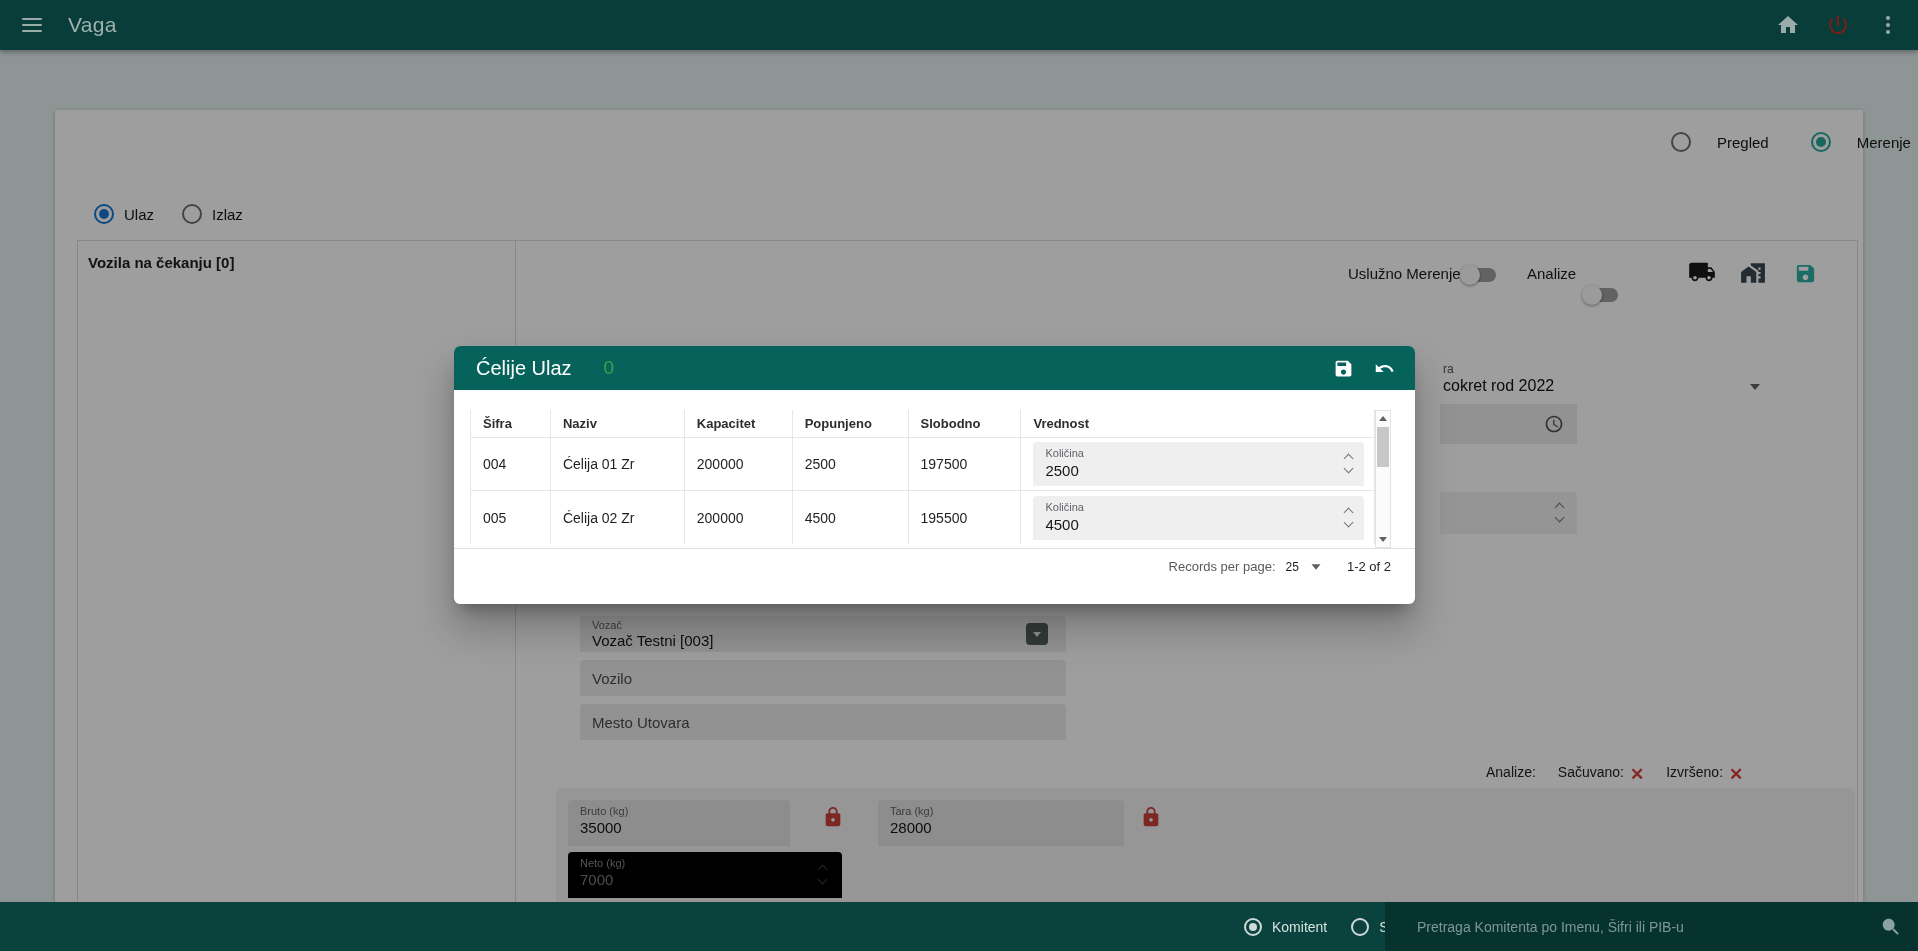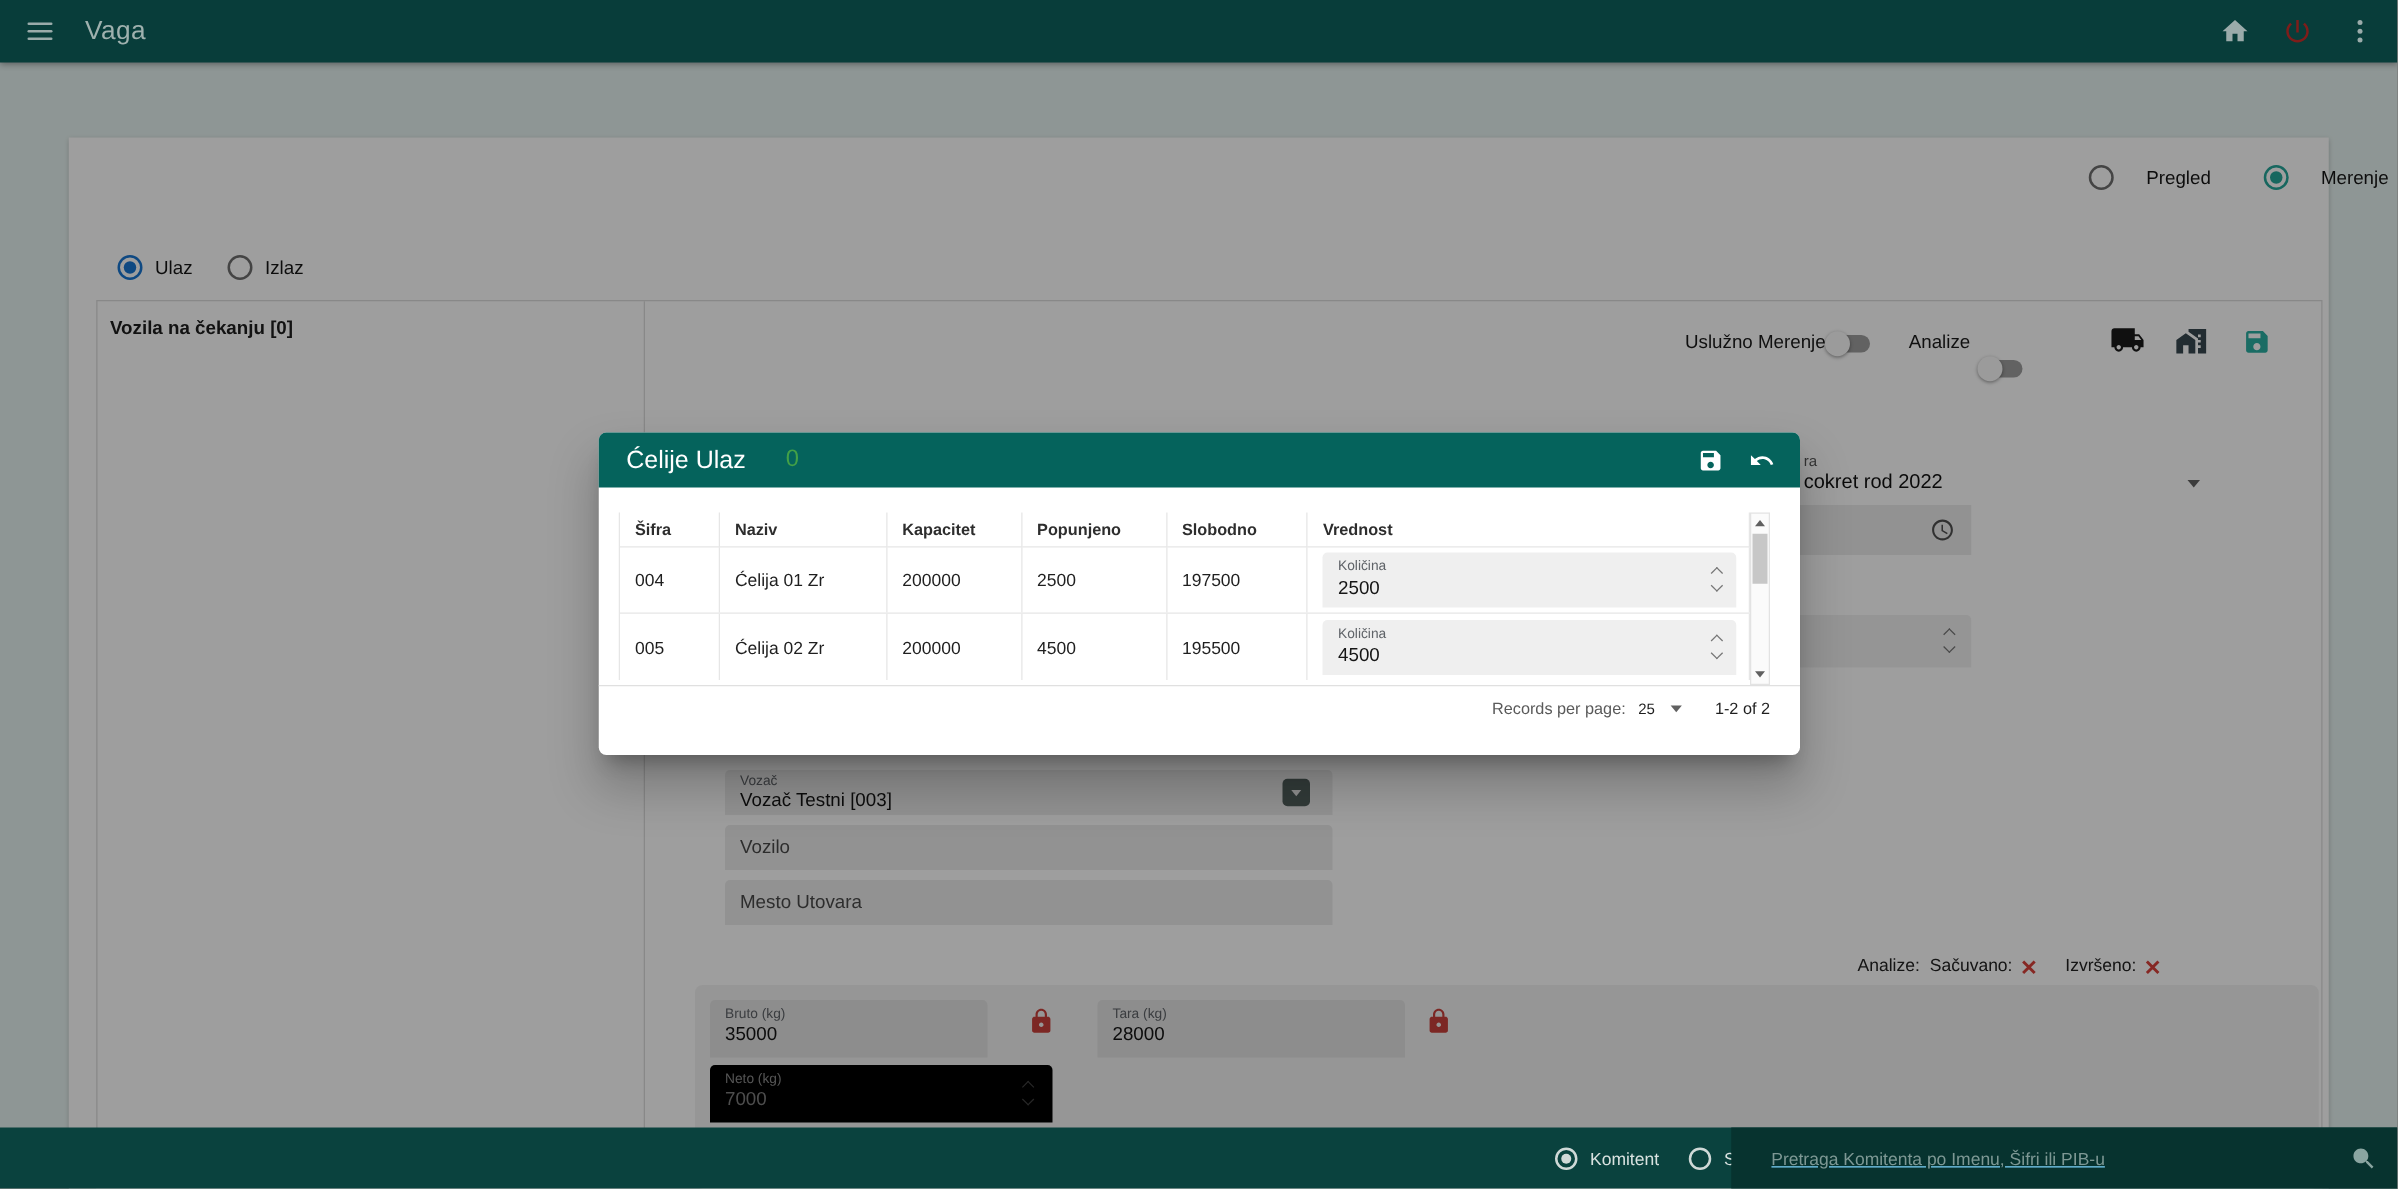--- a/index.html
+++ b/index.html
@@ -40,21 +40,21 @@
   .ffield{background:#ececec;border-radius:4px 4px 0 0;position:absolute;}
   .flabel{font-size:11px;color:#5f6368;position:absolute;left:12px;top:5px;}
   .fvalue{font-size:15px;color:#141414;position:absolute;left:12px;top:19px;}
   .fph{font-size:15px;color:#4a4a4a;position:absolute;left:12px;top:50%;transform:translateY(-50%);}
   .spin{display:flex;flex-direction:column;gap:3px;align-items:center;position:absolute;}
   .spin i{width:7px;height:7px;border-left:1.6px solid #757575;border-top:1.6px solid #757575;display:block;}
   .spin .up{transform:rotate(45deg);}
   .spin .down{transform:rotate(225deg);}
   .caret{width:0;height:0;border-left:5px solid transparent;border-right:5px solid transparent;border-top:6px solid #616161;}
   
-  #dialog{left:479px;top:346px;width:961px;height:258px;background:#fff;border-radius:6px;
+  #dialog{left:454px;top:346px;width:961px;height:258px;background:#fff;border-radius:6px;
     box-shadow:0 11px 15px -7px rgba(0,0,0,.3),0 24px 38px 3px rgba(0,0,0,.22);z-index:30;}
   #dialog-header{position:absolute;left:0;top:0;right:0;height:44px;background:#05635c;border-radius:6px 6px 0 0;
     display:flex;align-items:center;padding:0 20px 0 22px;}
   #dialog-title{color:#fff;font-size:20px;font-weight:500;}
   #dialog-count{color:#43a047;font-size:19px;margin-left:32px;}
   #dialog-header .spacer{flex:1;}
   .hd-ico{width:21px;height:21px;cursor:pointer;margin-left:20px;}
   .tbl{position:absolute;left:16px;top:64px;width:905px;border-left:1px solid #e6e6e6;}
   .trow{display:flex;}
   .tcell{border-right:1px solid #e6e6e6;padding-left:12px;display:flex;align-items:center;font-size:14px;color:#1f1f1f;}
@@ -70,22 +70,22 @@
   .sb .tri-up{position:absolute;left:3px;top:5px;width:0;height:0;border-left:4px solid transparent;border-right:4px solid transparent;border-bottom:5px solid #606060;}
   .sb .tri-down{position:absolute;left:3px;bottom:5px;width:0;height:0;border-left:4px solid transparent;border-right:4px solid transparent;border-top:5px solid #606060;}
   .sb .thumb{position:absolute;left:1px;top:16px;width:12px;height:40px;background:#c7c7c7;}
   
   #overlay{left:0;top:0;width:1918px;height:951px;background:rgba(0,0,0,.38);z-index:10;}
   
   .bb-radio{width:18px;height:18px;border-radius:50%;border:2px solid #cfd9d7;position:relative;cursor:pointer;}
   .bb-radio.sel::after{content:'';position:absolute;inset:3px;border-radius:50%;background:#cfd9d7;}
   .bb-label{font-size:14px;color:#d9e2e0;margin-left:10px;}
   #bb-search{position:absolute;left:1385px;top:0;width:533px;height:49px;background:#07332f;display:flex;align-items:center;}
-  #bb-search input{background:transparent;border:none;outline:none;color:#7dd3fc;font-size:14px;
-    font-family:"Liberation Sans",sans-serif;flex:1;padding:0 8px 0 32px;text-decoration:underline;}
+  #bb-search input{background:transparent;border:none;outline:none;color:#fef9c3;font-size:14px;
+    font-family:"Liberation Sans",sans-serif;flex:1;padding:0 8px 0 32px;}
   #bb-search input::placeholder{color:#7d9894;opacity:1;}
   .status-x{color:#d8423a;font-size:17px;font-weight:700;margin:0 0 0 6px;}
 </style>
 </head>
 <body>
 
 <div id="screen">
 
   <div id="card" class="abs"></div>
 
@@ -157,21 +157,21 @@
   </div>
   <div class="ffield" style="left:580px;top:660px;width:486px;height:36px;">
     <span class="fph">Vozilo</span>
   </div>
   <div class="ffield" style="left:580px;top:704px;width:486px;height:36px;">
     <span class="fph">Mesto Utovara</span>
   </div>
 
   <div class="abs" style="left:1486px;top:764px;display:flex;align-items:flex-start;font-size:14px;color:#222;">
     <span>Analize:</span>
-    <span style="margin-left:8px;">Sačuvano:</span>
+    <span style="margin-left:22px;">Sačuvano:</span>
     <span class="status-x">✕</span>
     <span style="margin-left:22px;">Izvršeno:</span>
     <span class="status-x">✕</span>
   </div>
 
   <div class="abs" style="left:556px;top:788px;width:1299px;height:163px;background:#f3f3f3;border-radius:6px;"></div>
   <div class="ffield" style="left:568px;top:800px;width:222px;height:46px;background:#e4e4e4;">
     <span class="flabel">Bruto (kg)</span>
     <span class="fvalue">35000</span>
   </div>

